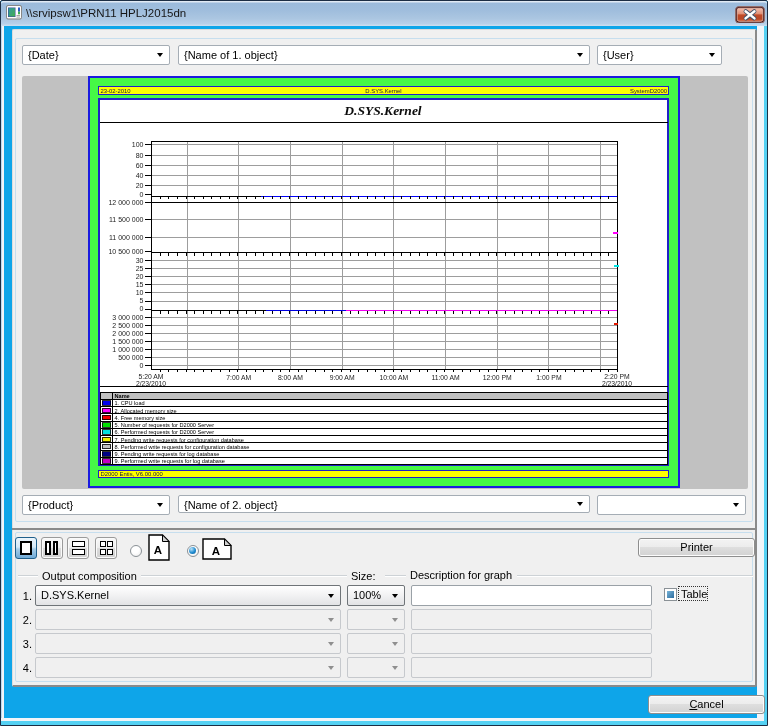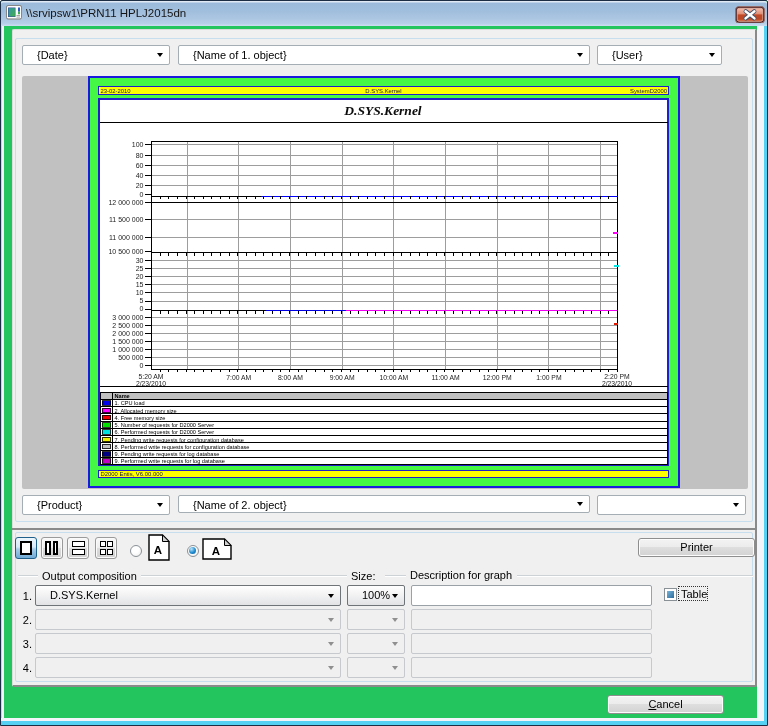--- a/index.html
+++ b/index.html
@@ -1,34 +1,34 @@
 <!DOCTYPE html>
 <html><head><meta charset="utf-8"><style>
 *{margin:0;padding:0;box-sizing:border-box}
 html,body{width:768px;height:726px;overflow:hidden}
 body{font-family:"Liberation Sans",sans-serif}
-#win{position:relative;width:768px;height:726px;background:#22c55e;border:1px solid #1c2e44;border-radius:2px 2px 0 0}
+#win{position:relative;width:768px;height:726px;background:#0ea5e9;border:1px solid #1c2e44;border-radius:2px 2px 0 0}
 #tb{position:absolute;left:0;top:0;right:0;height:24.5px;box-shadow:inset 0 1.5px 0 rgba(255,255,255,.7);
  background:linear-gradient(180deg,#9bbadb 0%,#a0bedd 40%,#abc6e1 70%,#b7cfe9 90%,#cddff0 100%);
  border-radius:2px 2px 0 0}
 #tb .cap{position:absolute;left:25px;top:6px;font-size:11.5px;color:#161616}
 
 .fl{position:absolute;left:0;top:25px;width:3px;bottom:0;background:#f1f4f8;border-left:1px solid #bdd8ee}
 .fr{position:absolute;right:0;top:25px;width:10px;bottom:0;background:#f2f5f9}
 .frc{position:absolute;right:0;top:25px;width:3px;bottom:0;background:#55d1f3}
 .fb{position:absolute;left:0;right:0;bottom:0;height:7px;background:#f2f5f9}
 .fbc{position:absolute;left:0;right:0;bottom:0.5px;height:4px;background:#55d1f3}
 
 #pa{position:absolute;left:11px;top:28px;width:745px;height:658px;background:#f0f0f0;
  border-top:1px solid #dcdcdc;border-left:1px solid #dcdcdc;border-right:2px solid #8a8a8a;border-bottom:2px solid #8a8a8a;border-radius:2px}
 #pb{position:absolute;left:14px;top:37px;width:738px;height:484px;border:1px solid #c6deee;border-radius:2px}
 #pc{position:absolute;left:14px;top:531px;width:738px;height:150px;border:1px solid #c6deee;border-radius:2px}
 #midsep{position:absolute;left:11px;top:527px;width:745px;height:2px;background:#8a8a8a}
 
-.cb{position:absolute;background:#fff;border:1px solid #a5adb5;border-radius:2px;font-size:11px;color:#000;padding-left:14px;overflow:hidden;white-space:nowrap}
+.cb{position:absolute;background:#fff;border:1px solid #a5adb5;border-radius:2px;font-size:11px;color:#000;padding-left:5px;overflow:hidden;white-space:nowrap}
 .cb i{position:absolute;right:6px;top:50%;margin-top:-2px;width:0;height:0;border-left:3.5px solid transparent;border-right:3.5px solid transparent;border-top:4px solid #000}
 .cb.dis{background:#f0f0f0;border-color:#c6c9cd;color:#808080}
 .cb.hard{border-color:#6f7478;background:linear-gradient(180deg,#ffffff 0%,#f3f3f4 45%,#e2e3e5 100%)}
 .cb.dis i{border-top-color:#8f8f8f}
 
 .tf{position:absolute;background:#fff;border:1px solid #9aa1a7;border-radius:2px}
 .tf.dis{background:#f0f0f0;border-color:#c6c9cd}
 
 .btn{position:absolute;border:1px solid #8e8e8e;border-radius:3px;font-size:11px;color:#000;text-align:center;
  background:linear-gradient(180deg,#f3f3f3 0%,#ececec 48%,#dedede 50%,#d2d2d2 100%);box-shadow:inset 0 0 0 1px #fcfcfc}
@@ -259,13 +259,13 @@
     <div class="cb dis" style="left:34px;top:656px;width:306px;height:21px;line-height:19px">
       <i></i>
     </div>
     <div class="cb dis" style="left:346px;top:656px;width:58px;height:21px;line-height:19px">
       <i></i>
     </div>
     <div class="tf dis" style="left:410px;top:656px;width:241px;height:21px"></div>
     <div class="ckb"></div>
     <div class="foc" style="left:677px;top:585px;width:30px;height:15px"></div>
     <div class="lbl" style="left:680px;top:587px">Table</div>
-    <div class="btn" style="left:606px;top:694px;width:117px;height:19px;line-height:17px"><u>C</u>ancel</div>
+    <div class="btn" style="left:647px;top:694px;width:117px;height:19px;line-height:17px"><u>C</u>ancel</div>
   </div>
 </body></html>

